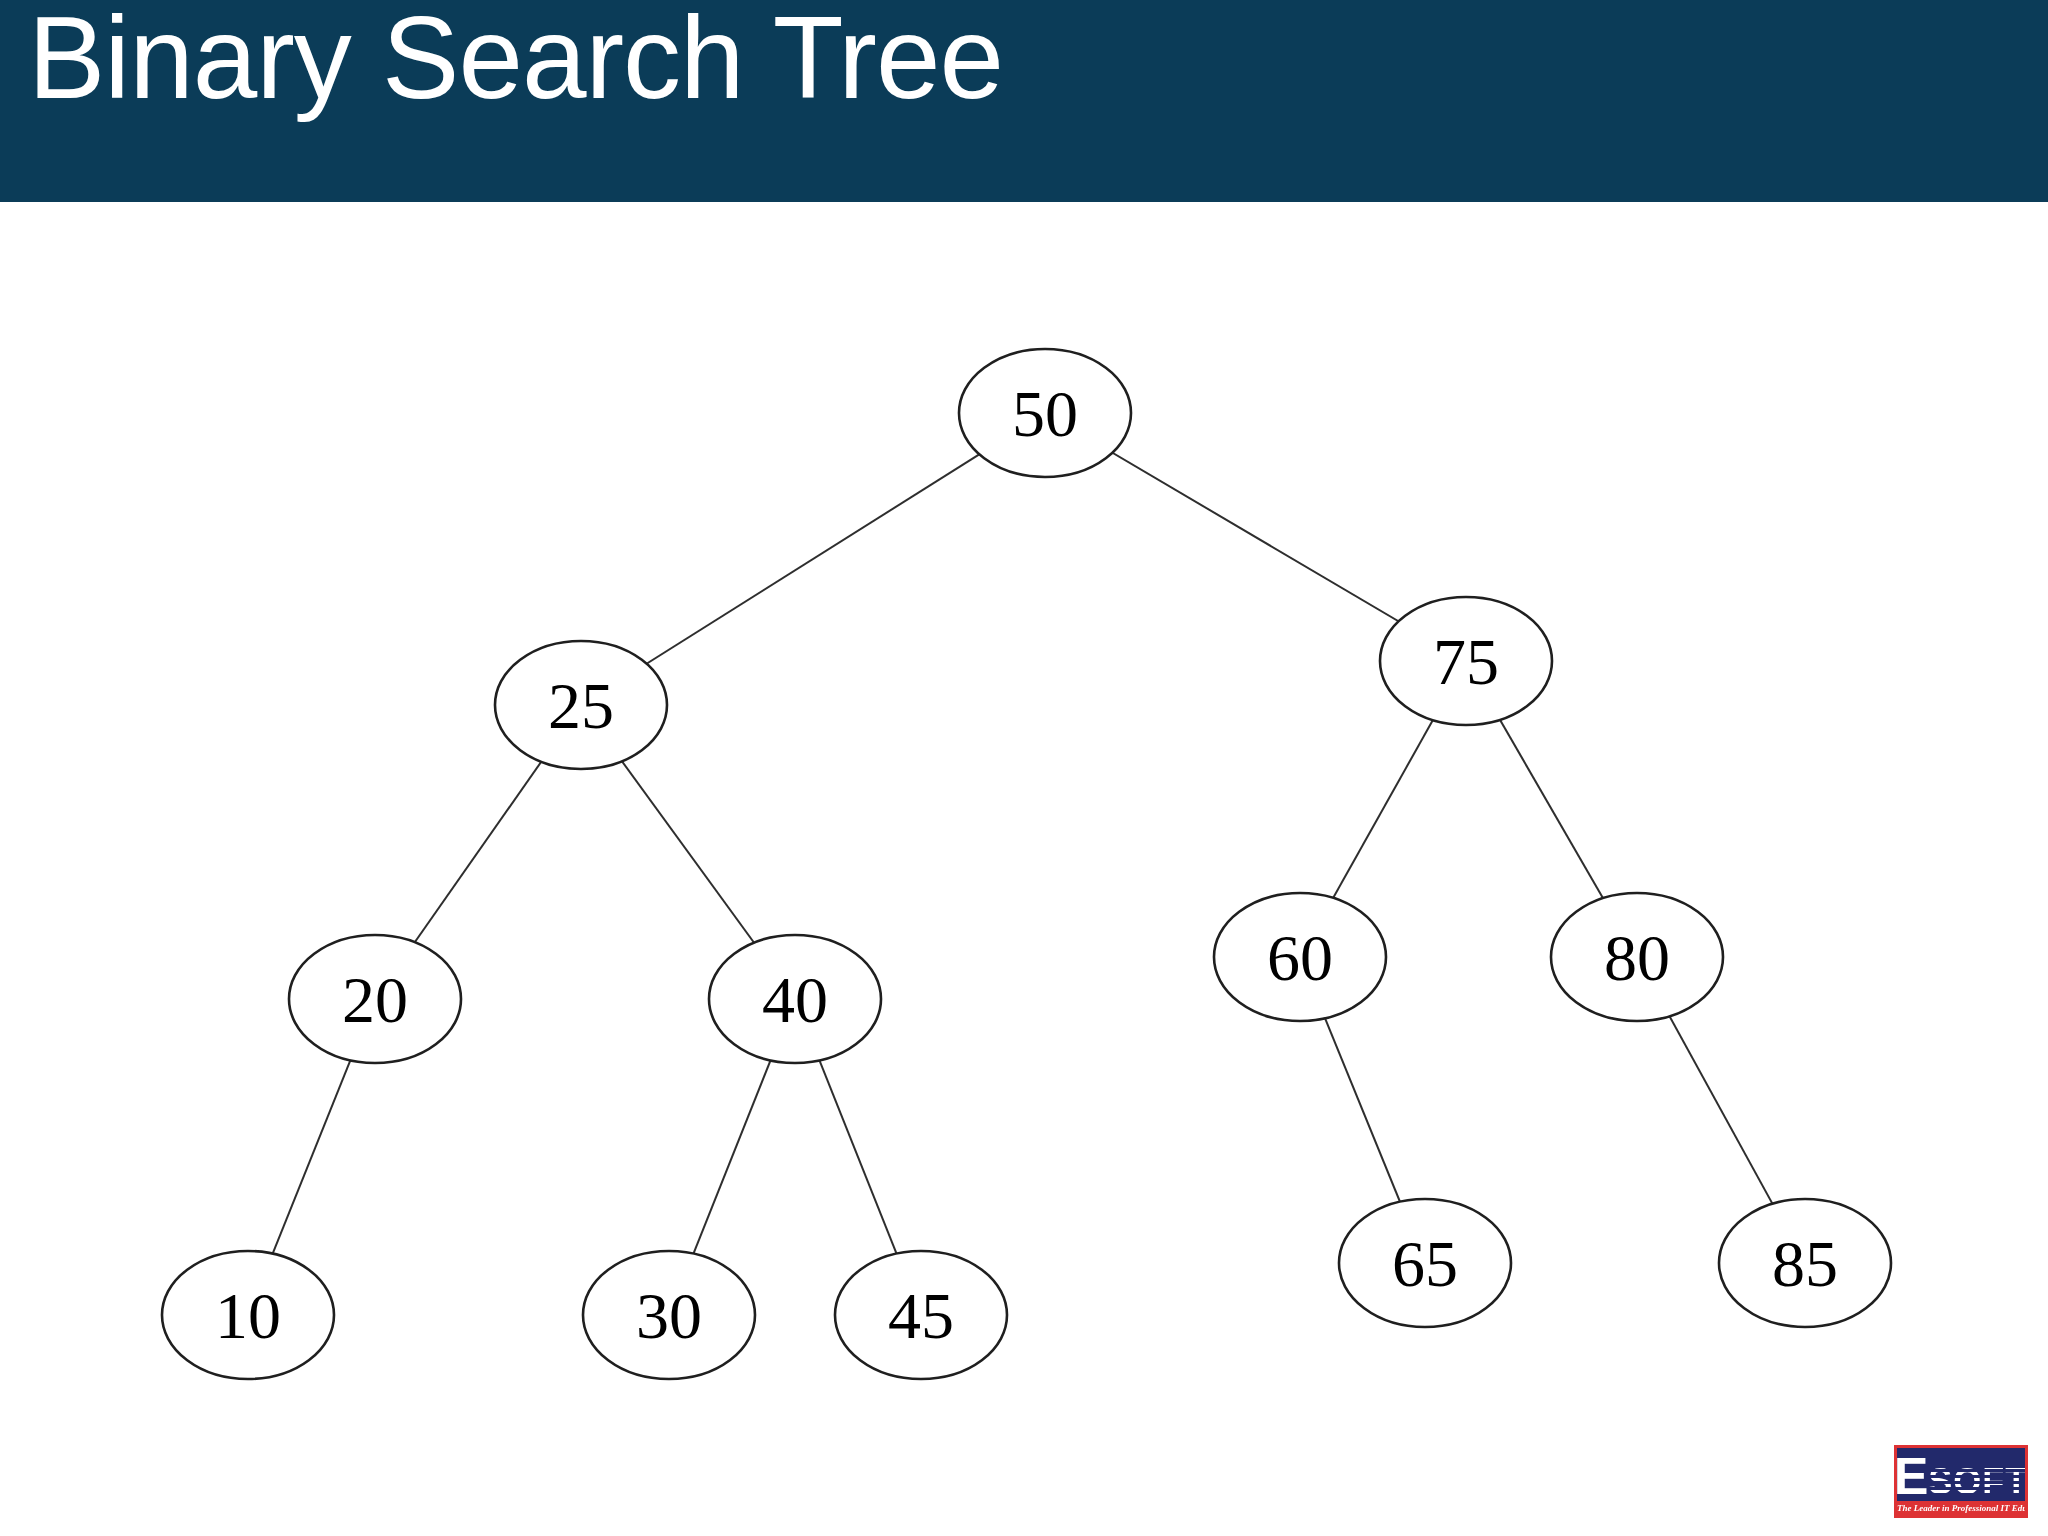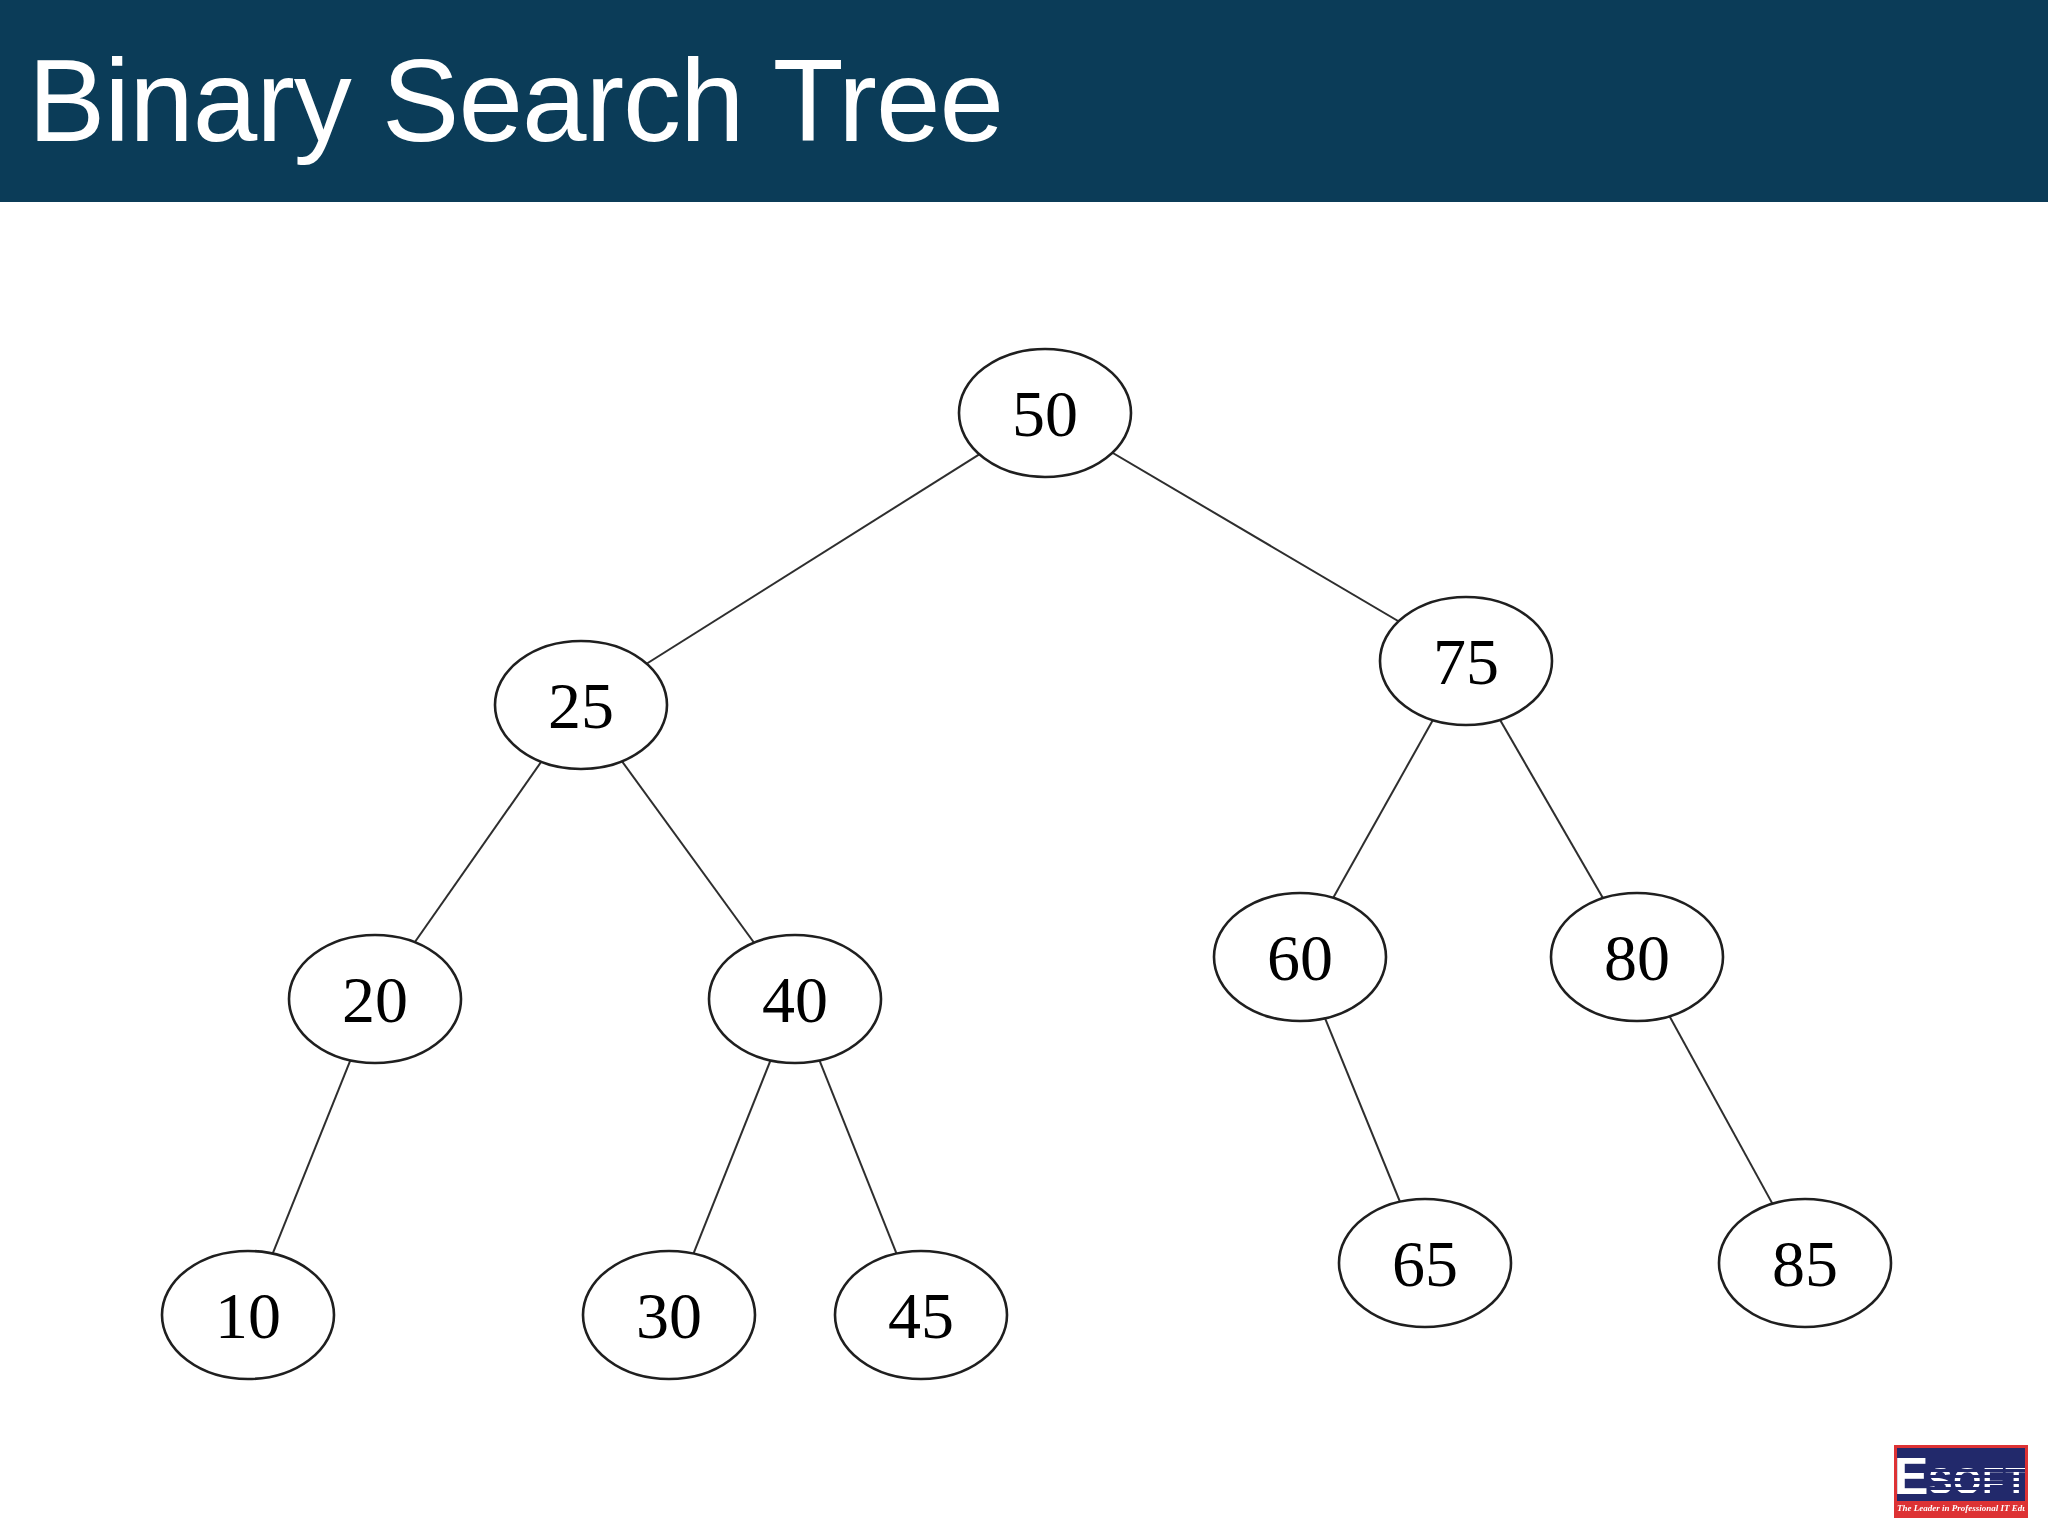--- a/index.html
+++ b/index.html
@@ -17,21 +17,21 @@
     width:2048px;height:1536px;
     background:#FFFFFF;
     font-family:"Liberation Sans", sans-serif;
     position:relative;
     overflow:hidden;
   }
   .titlebar{
     position:absolute;left:0;top:0;
     width:2048px;height:202px;
     background:var(--header-bg);
-    display:flex;align-items:center;
+    display:flex;
   }
   .titlebar h1{
     margin:0;
     padding-left:28px;
     font-size:116px;
     font-weight:500;
     letter-spacing:-1px;
     color:var(--title-color);
     line-height:1;
     white-space:nowrap;

